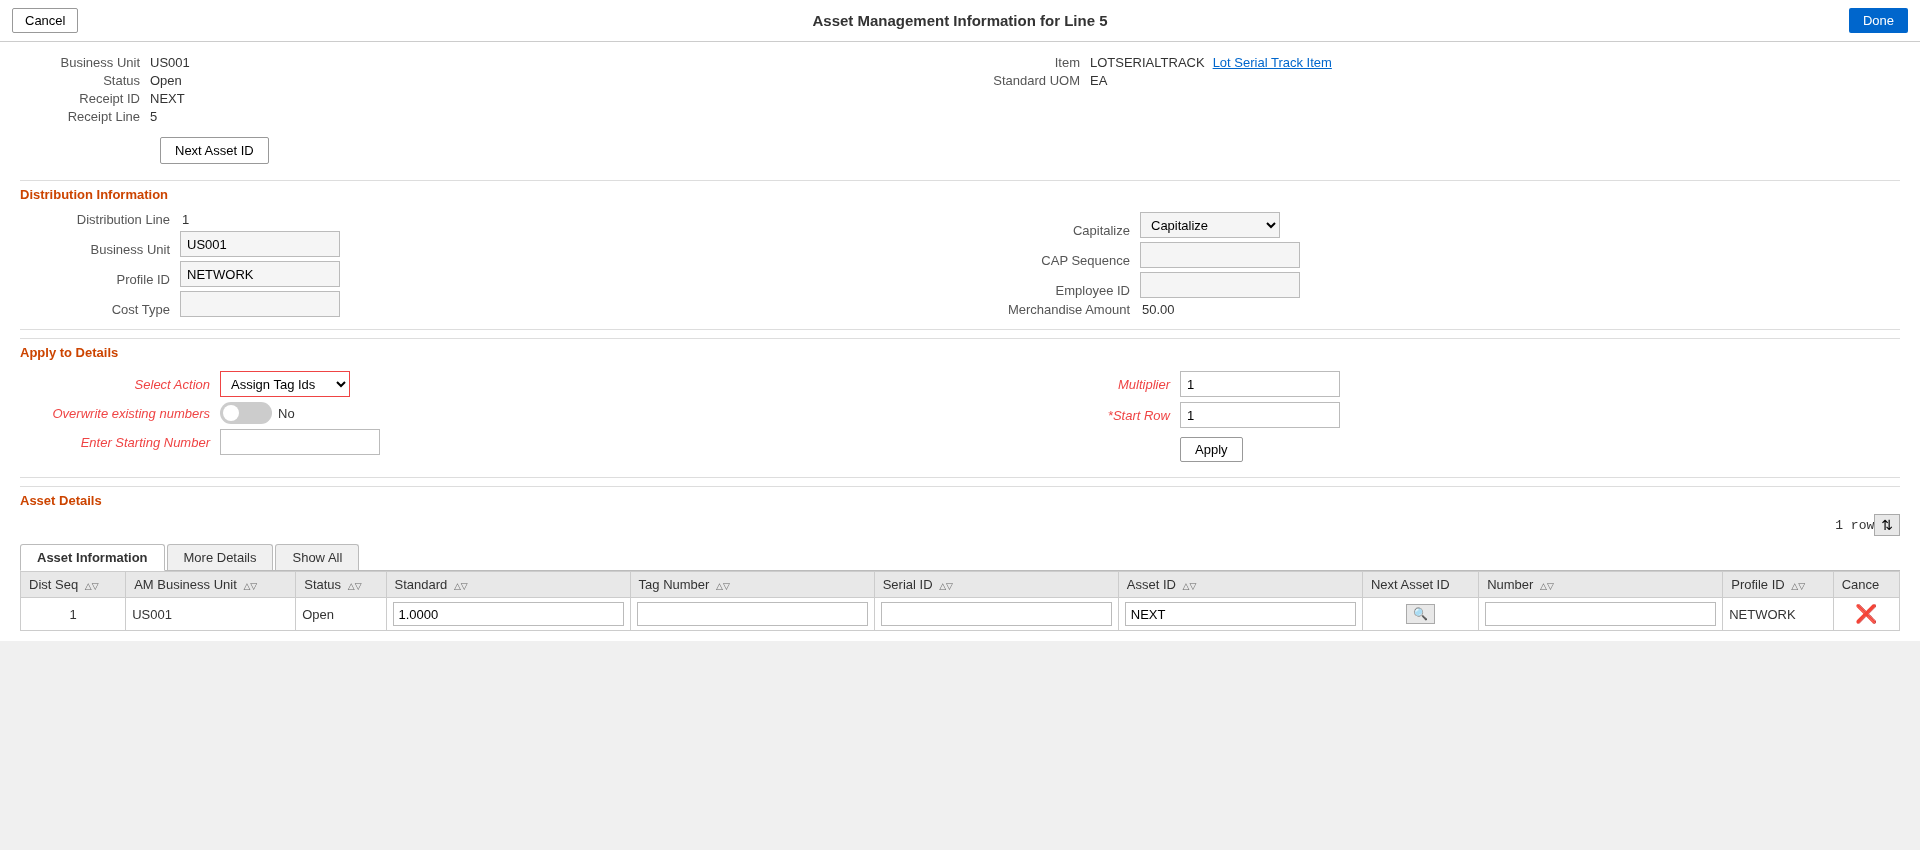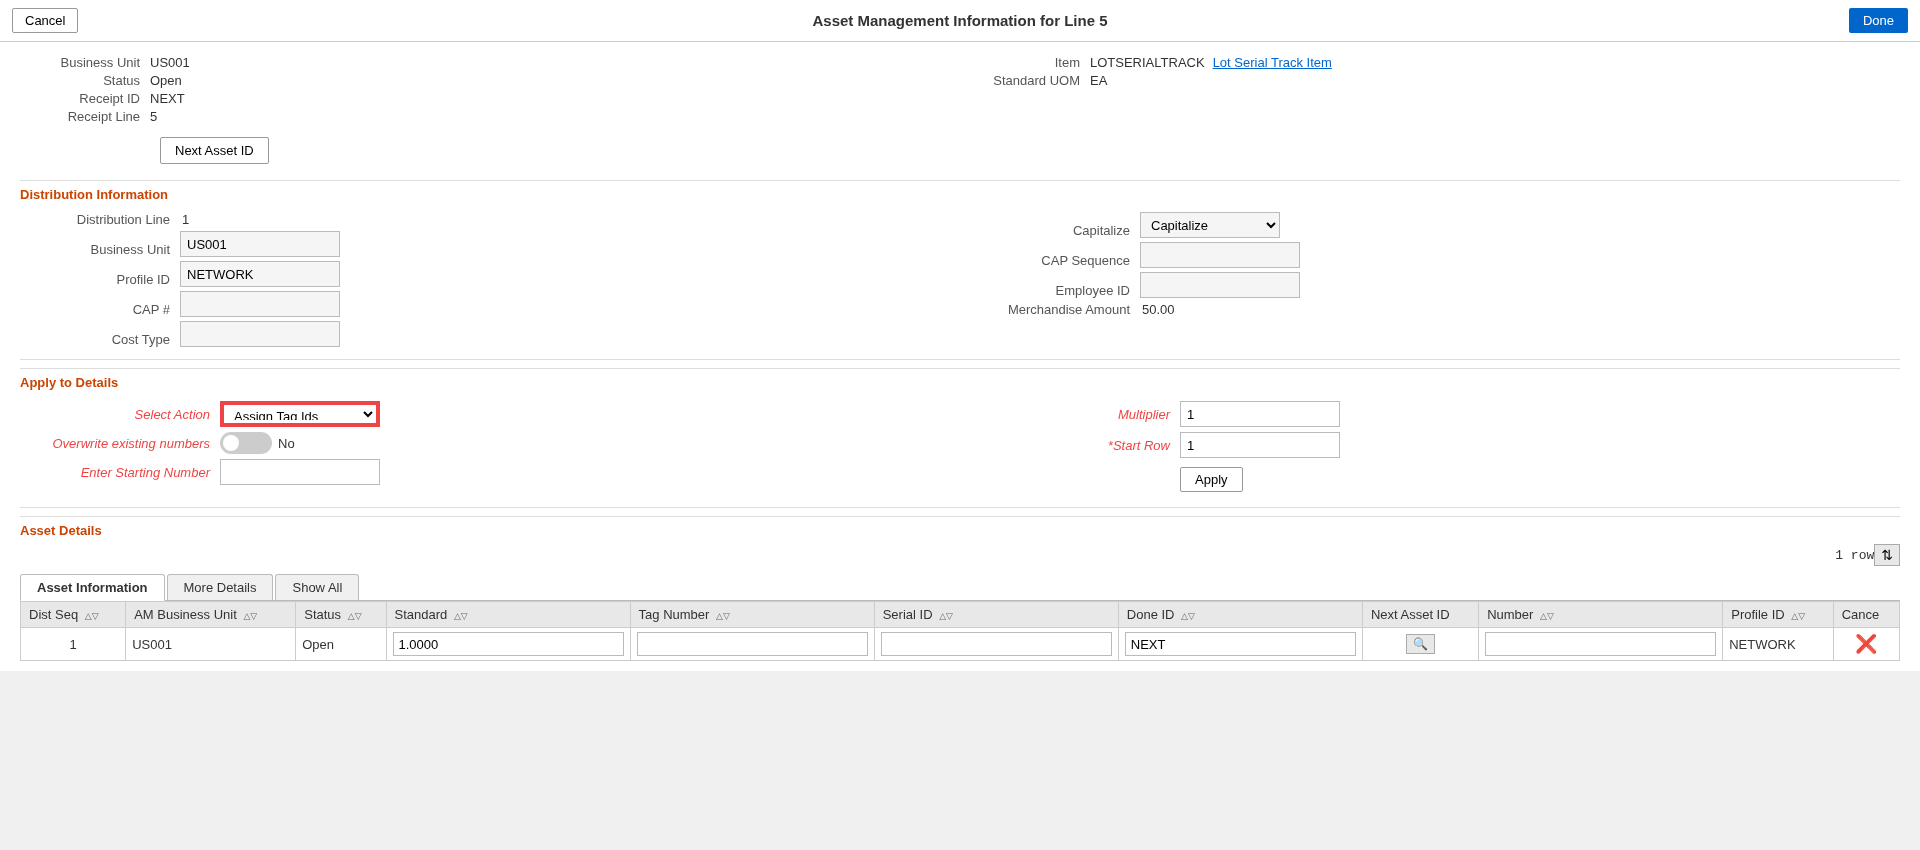--- a/index.html
+++ b/index.html
@@ -155,26 +155,26 @@
     }
     .apply-input {
       border: 1px solid #bbb;
       background: #fff;
       padding: 3px 6px;
       font-size: 13px;
       width: 160px;
       height: 26px;
     }
     .apply-select {
-      border: 4px solid #ef4444;
+      border: 1px solid #ef4444;
       background: #fff;
       padding: 3px 6px;
       font-size: 13px;
       height: 26px;
-      width: 160px;
+      width: 130px;
     }
 
     .toggle-container {
       display: flex;
       align-items: center;
     }
     .toggle {
       position: relative;
       display: inline-block;
       width: 52px;
@@ -348,24 +348,20 @@
         <span class="form-label">Distribution Line</span>
         <span class="static-val">1</span>
       </div>
       <div class="form-row">
         <span class="form-label">Business Unit</span>
         <input class="form-input" type="text" value="US001" style="">
       </div>
       <div class="form-row">
         <span class="form-label">Profile ID</span>
         <input class="form-input" type="text" value="NETWORK" style="">
-      </div>
-      <div class="form-row">
-        <span class="form-label">CAP #</span>
-        <input class="form-input" type="text" style="">
       </div>
       <div class="form-row">
         <span class="form-label">Cost Type</span>
         <input class="form-input" type="text" style="">
       </div>
     </div>
 
     <div class="right-col-form">
       <div class="form-row">
         <span class="form-label">Capitalize</span>
@@ -469,21 +465,21 @@
           </th>
           <th>
             <span>Tag Number</span>
             <span class="sort-arrows">△▽</span>
           </th>
           <th>
             <span>Serial ID</span>
             <span class="sort-arrows">△▽</span>
           </th>
           <th>
-            <span>Done ID</span>
+            <span>Asset ID</span>
             <span class="sort-arrows">△▽</span>
           </th>
           <th>
             <span>Next Asset ID</span>
           </th>
           <th>
             <span>Number</span>
             <span class="sort-arrows">△▽</span>
           </th>
           <th>

